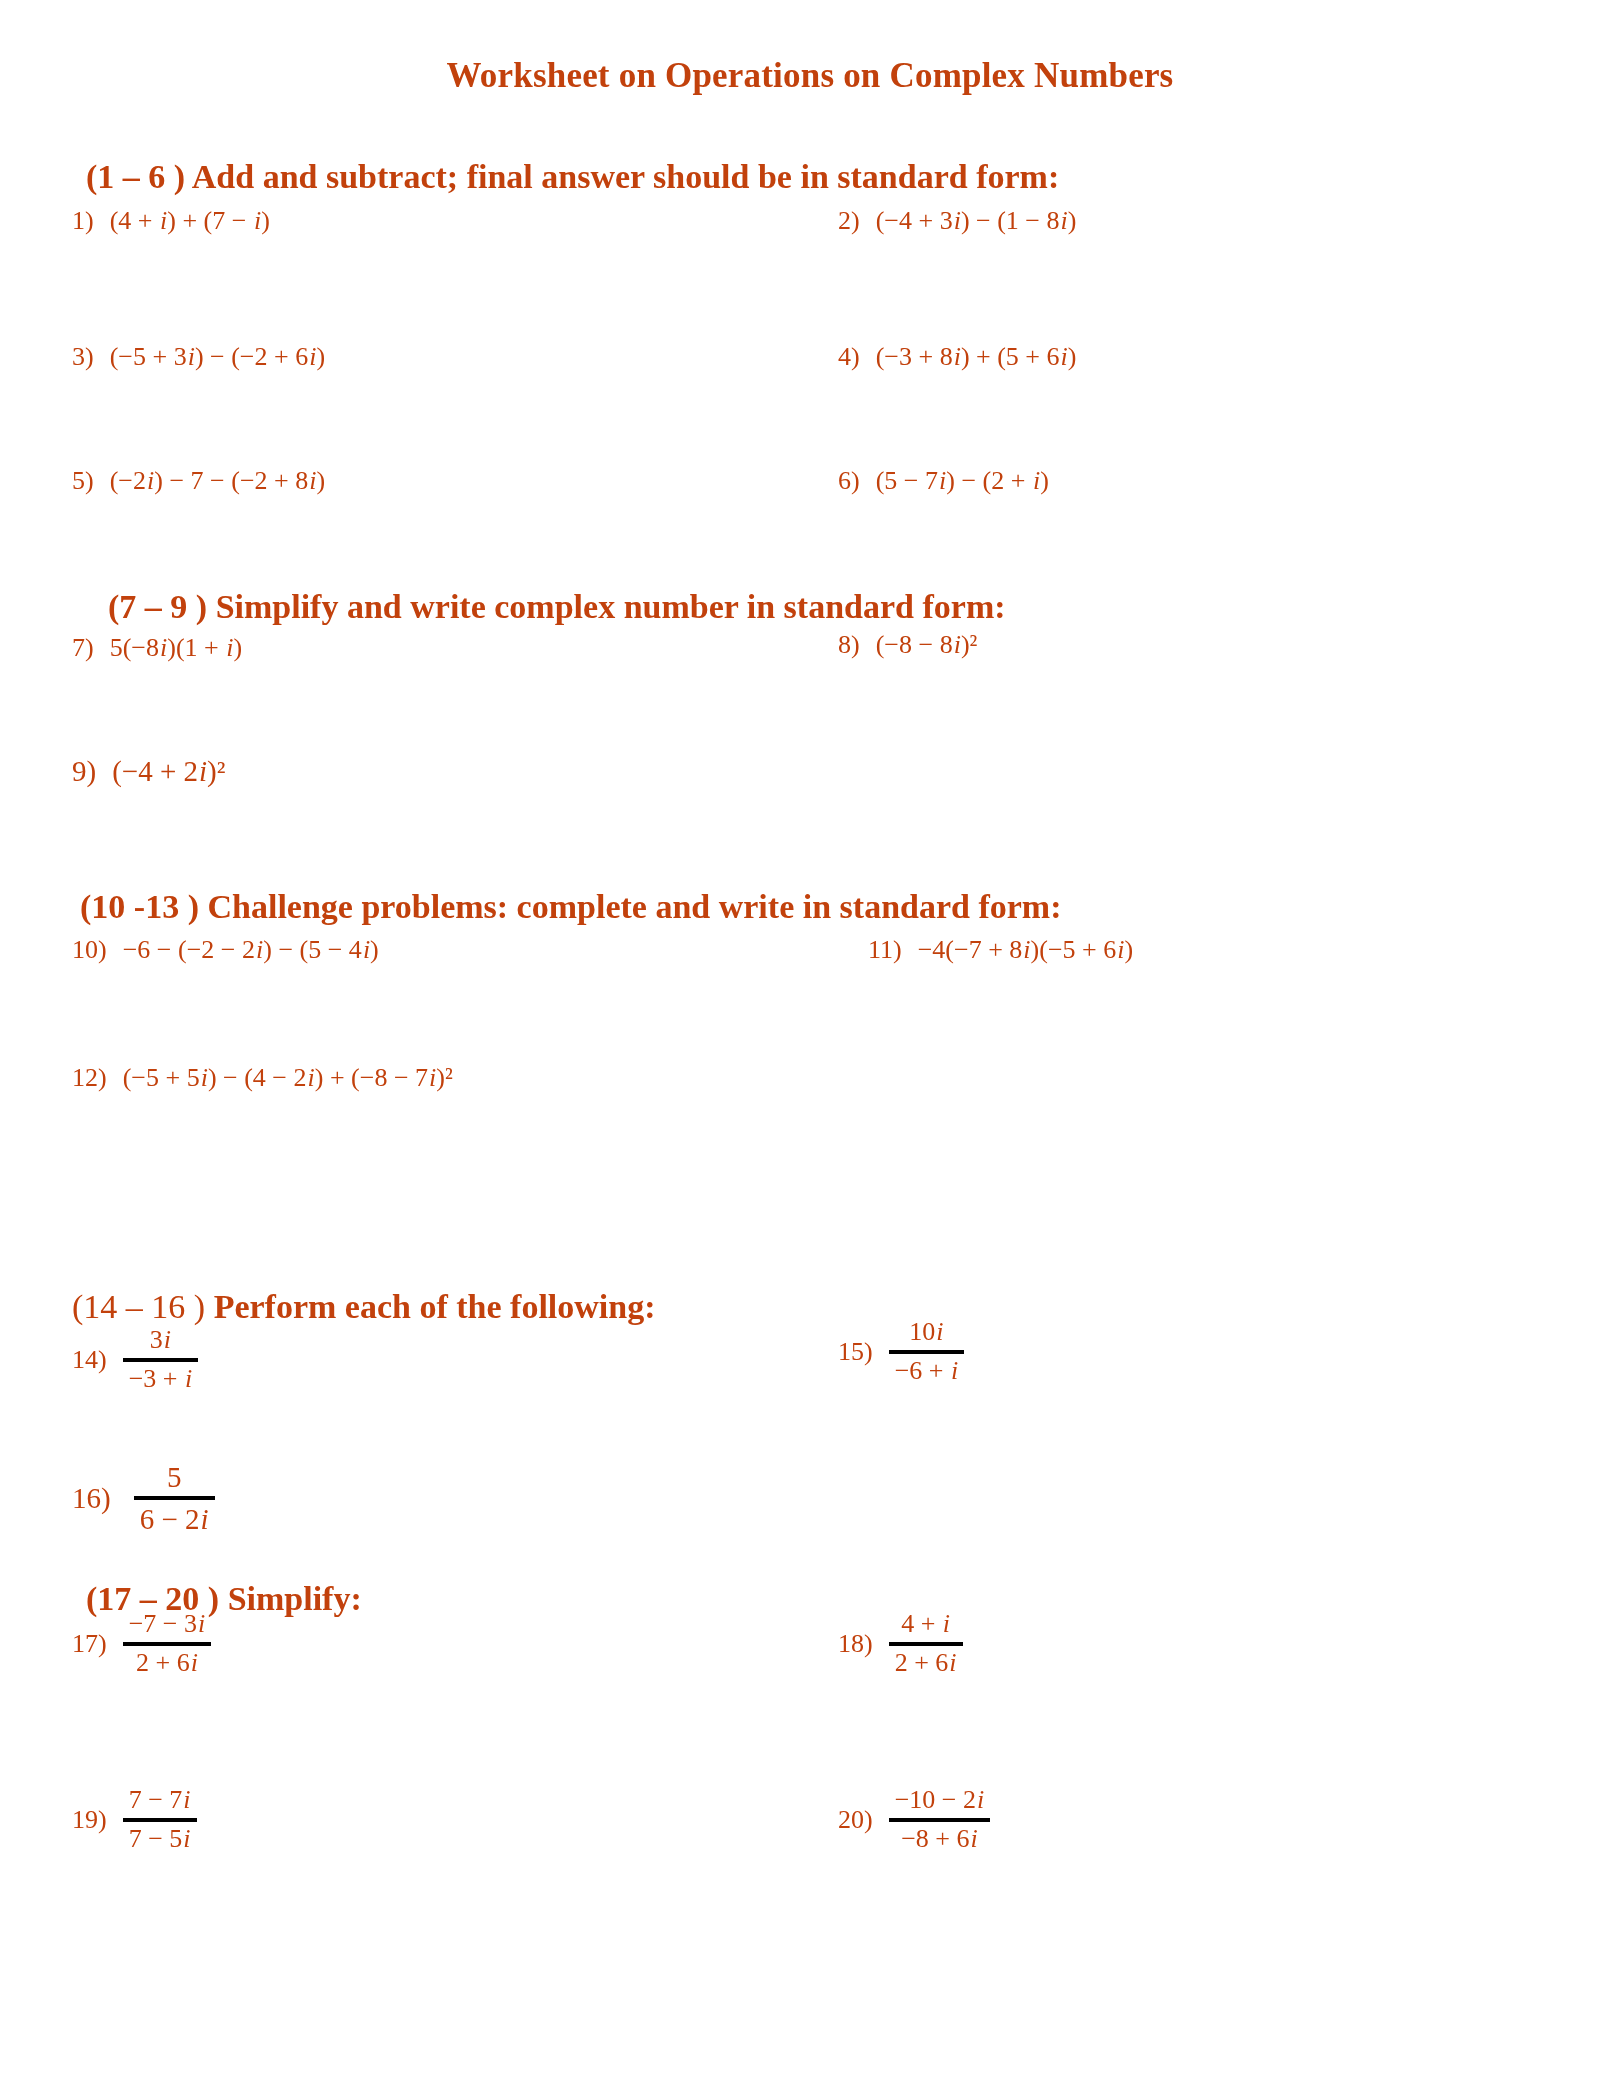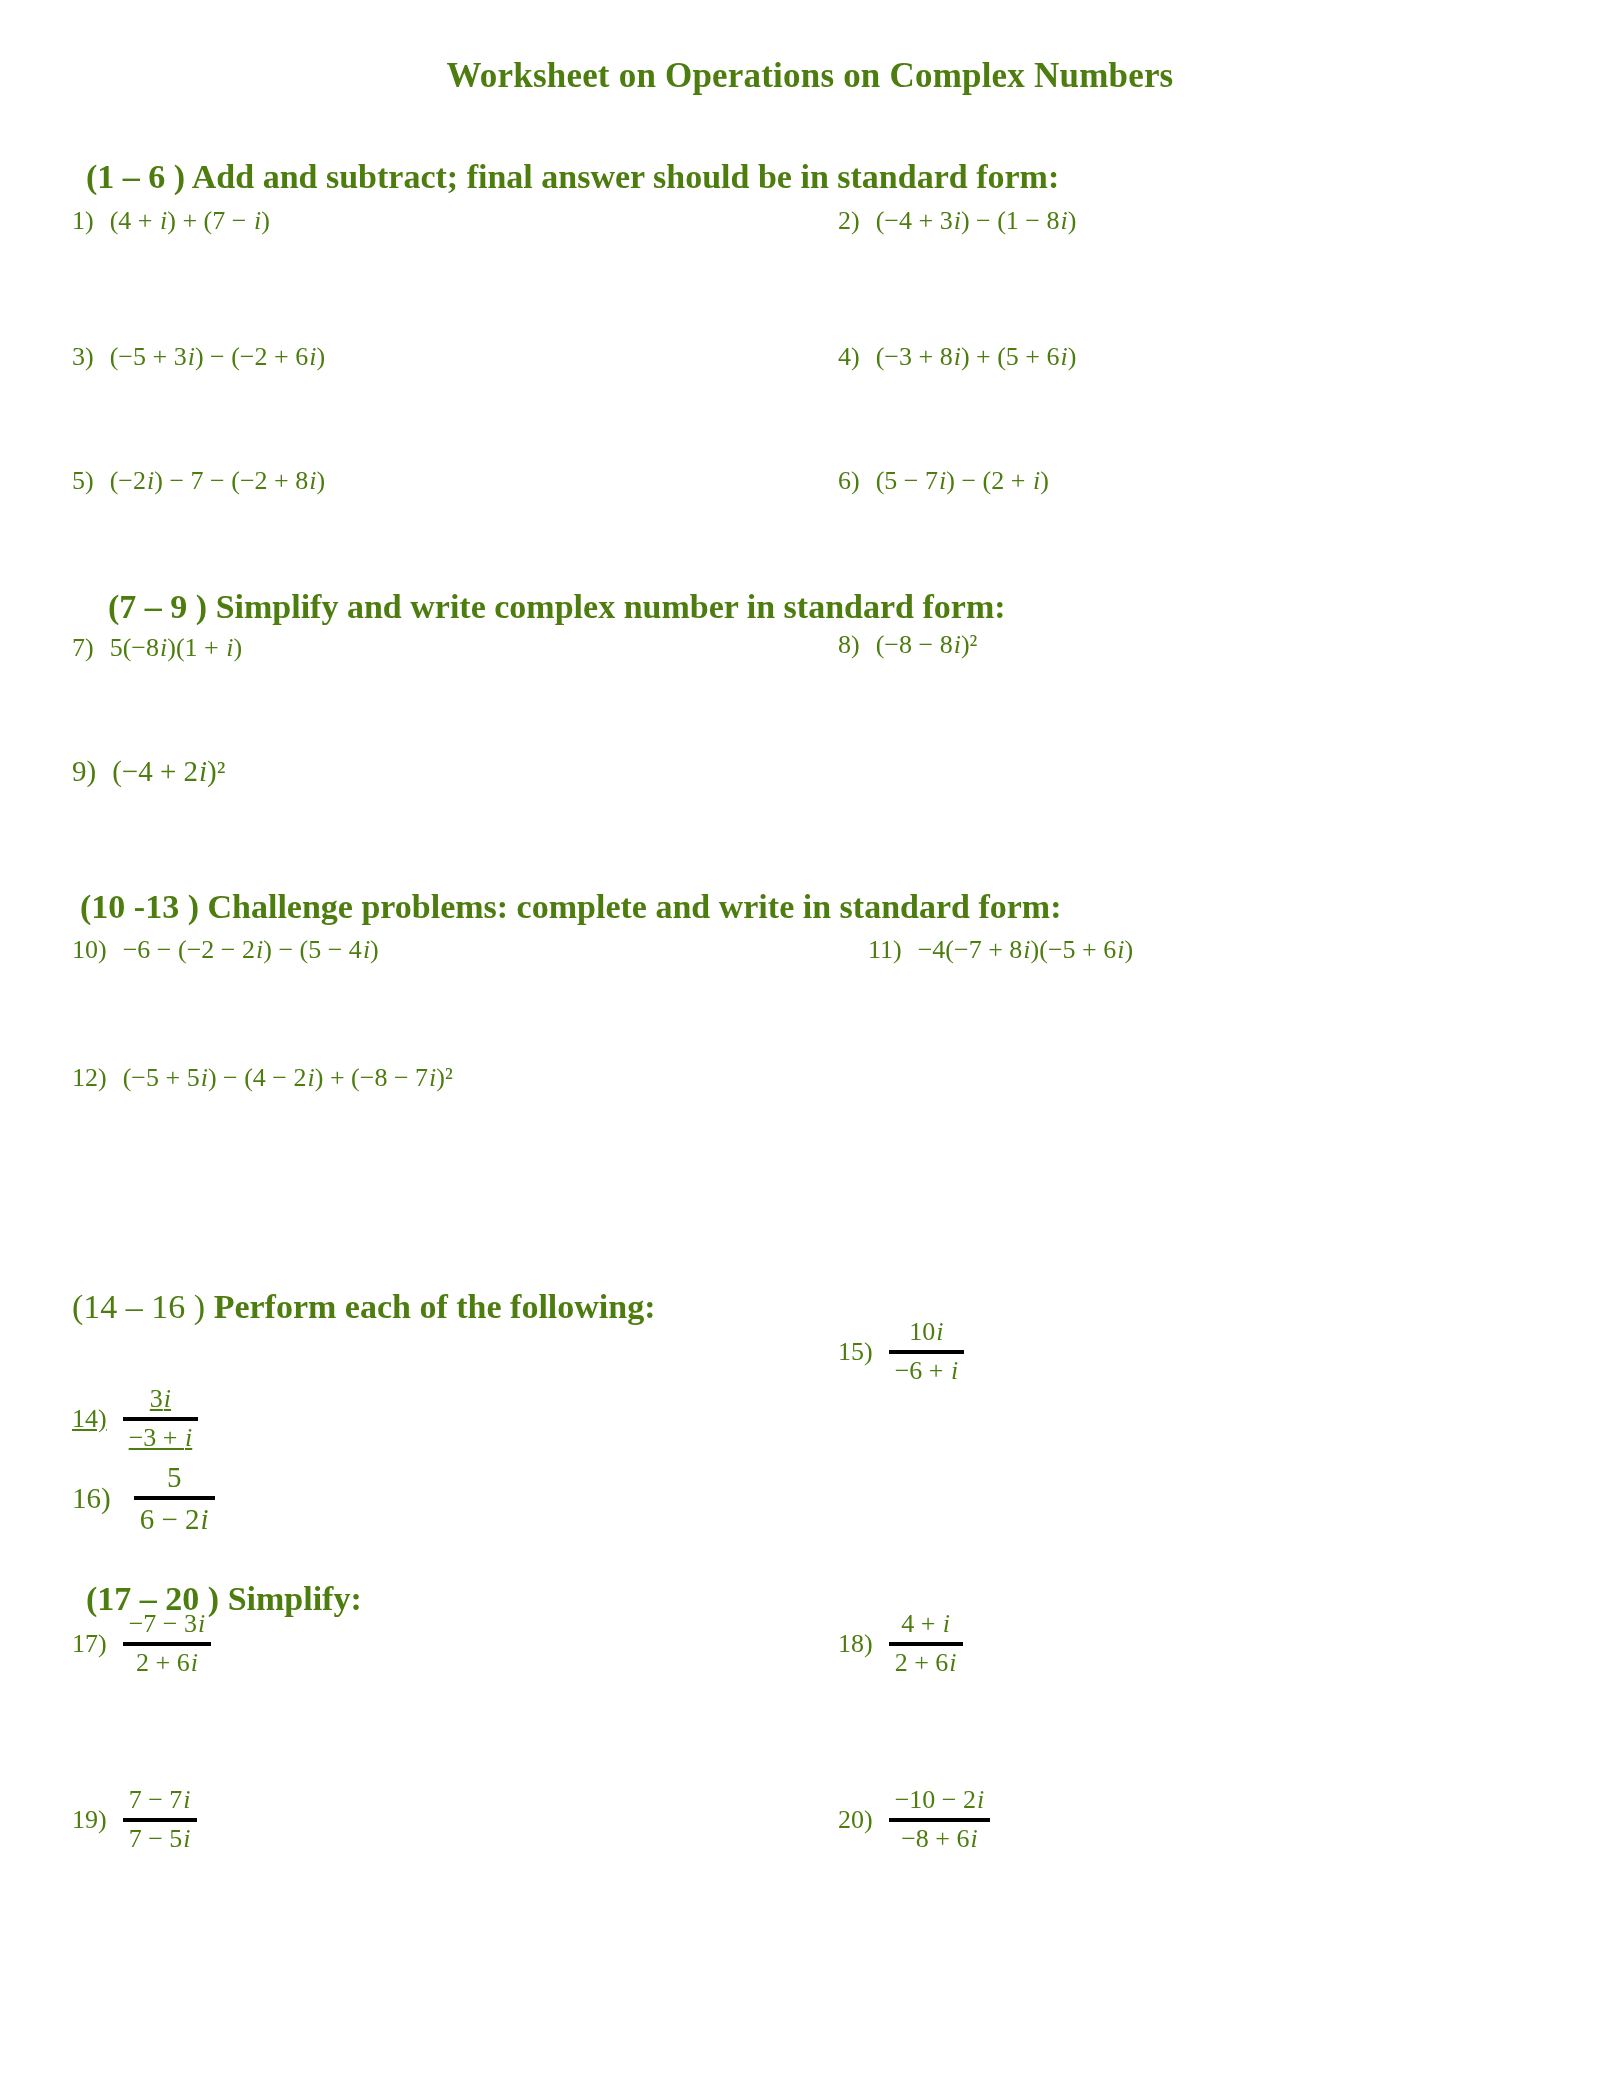--- a/index.html
+++ b/index.html
@@ -1,21 +1,21 @@
 <!DOCTYPE html>
 <html><head>
 <meta charset="utf-8">
 <style>
   html, body { margin: 0; padding: 0; background: #ffffff; }
   .page {
     position: relative;
     width: 1620px;
     height: 2096px;
     background: #ffffff;
-    color: #4d7c0f;
+    color: #c2410c;
     font-family: "Liberation Serif", serif;
     overflow: hidden;
   }
   .doc-title {
     position: absolute;
     left: 0; top: 56px;
     width: 100%;
     text-align: center;
     font-size: 35px;
     font-weight: bold;
@@ -123,21 +123,21 @@
     <span class="math">−4(−7 + 8<i>i</i>)(−5 + 6<i>i</i>)</span>
   </div>
 
   <div class="prob" style="left:72px; top:1063px;">
     <span class="label">12)</span>
     <span class="math">(−5 + 5<i>i</i>) − (4 − 2<i>i</i>) + (−8 − 7<i>i</i>)²</span>
   </div>
 
   <div class="hdr" style="left:72px; top:1288px;"><span class="prefix">(14 – 16 ) </span><span>Perform each of the following:</span></div>
 
-  <div class="frac-prob" style="left:72px; top:1382px;text-decoration:underline;">
+  <div class="frac-prob" style="left:72px; top:1323px;">
     <span class="label">14)</span>
     <span class="frac">
       <span class="math num">3<i>i</i></span>
       <span class="bar"></span>
       <span class="math den">−3 + <i>i</i></span>
     </span>
   </div>
   <div class="frac-prob" style="left:838px; top:1315px;">
     <span class="label">15)</span>
     <span class="frac">

